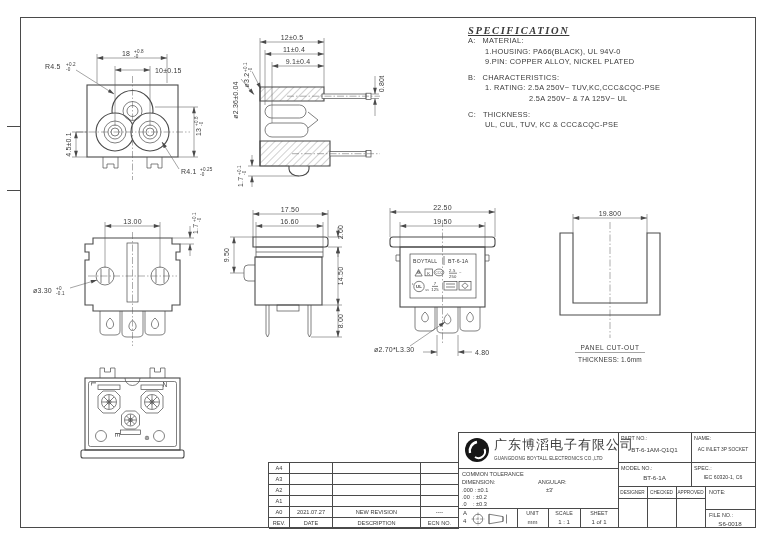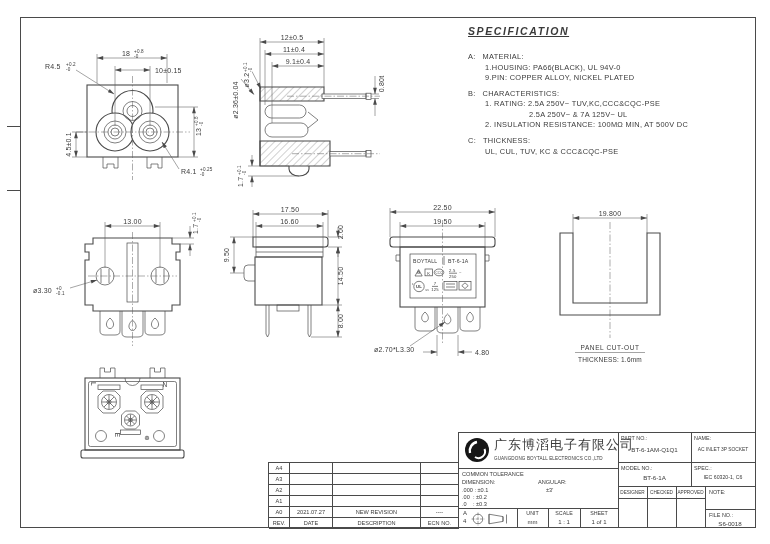--- a/index.html
+++ b/index.html
@@ -15,22 +15,22 @@
 svg text.t3{font-size:2.9px}
 svg text.t6{font-size:6.5px}
 .ol{fill:none;stroke:#4a4a4a;stroke-width:1.1;stroke-linejoin:miter}
 .ol2{fill:none;stroke:#4a4a4a;stroke-width:.7}
 .hat{fill:url(#hatch);stroke:#4a4a4a;stroke-width:1.1}
 .fillw{fill:#fff}
 .dim{stroke:#5a5a5a;stroke-width:.55;fill:none}
 .cl{stroke:#5a5a5a;stroke-width:.5;stroke-dasharray:7 2 1.5 2;fill:none}
 
 .spec{position:absolute;left:468px;top:26px;width:284px;font-size:7.4px;letter-spacing:.3px;line-height:10.3px}
-.spec-title{font-family:Liberation Sans, sans-serif;font-style:italic;font-weight:bold;font-size:10.5px;
-  text-decoration:underline;letter-spacing:1.6px;margin-bottom:16px}
+.spec-title{font-family:Liberation Serif, serif;font-style:italic;font-weight:bold;font-size:10.5px;
+  text-decoration:underline;letter-spacing:1.6px;margin-bottom:0}
 .spec-sec{margin-bottom:6px}
 .spec-head{display:flex;gap:7px}
 .spec-line{padding-left:17px}
 .spec-line.ind2{padding-left:61px}
 
 .revtable{position:absolute;left:268px;top:462px;width:190px;height:66px;
   display:grid;grid-template-columns:21px 43px 88px 38px;grid-auto-rows:11px;
   border-top:1px solid #4a4a4a;border-left:1px solid #4a4a4a;font-size:5.6px}
 .rt-c{border-right:1px solid #4a4a4a;border-bottom:1px solid #4a4a4a;
   display:flex;align-items:center;justify-content:center;overflow:hidden;white-space:nowrap}
@@ -173,21 +173,20 @@
     <div class="spec-line">1.HOUSING: PA66(BLACK), UL 94V-0</div>
     <div class="spec-line">9.PIN: COPPER ALLOY, NICKEL PLATED</div>
   </div>
   <div class="spec-sec">
     <div class="spec-head">
       <span>B:</span>
       <span>CHARACTERISTICS:</span>
     </div>
     <div class="spec-line">1. RATING: 2.5A 250V~ TUV,KC,CCC&amp;CQC-PSE</div>
     <div class="spec-line ind2">2.5A 250V~ &amp; 7A 125V~ UL</div>
-    <div class="spec-line">2. INSULATION RESISTANCE: 100MΩ MIN, AT 500V DC</div>
   </div>
   <div class="spec-sec">
     <div class="spec-head">
       <span>C:</span>
       <span>THICKNESS:</span>
     </div>
     <div class="spec-line">UL, CUL, TUV, KC &amp; CCC&amp;CQC-PSE</div>
   </div>
 </div>
 

